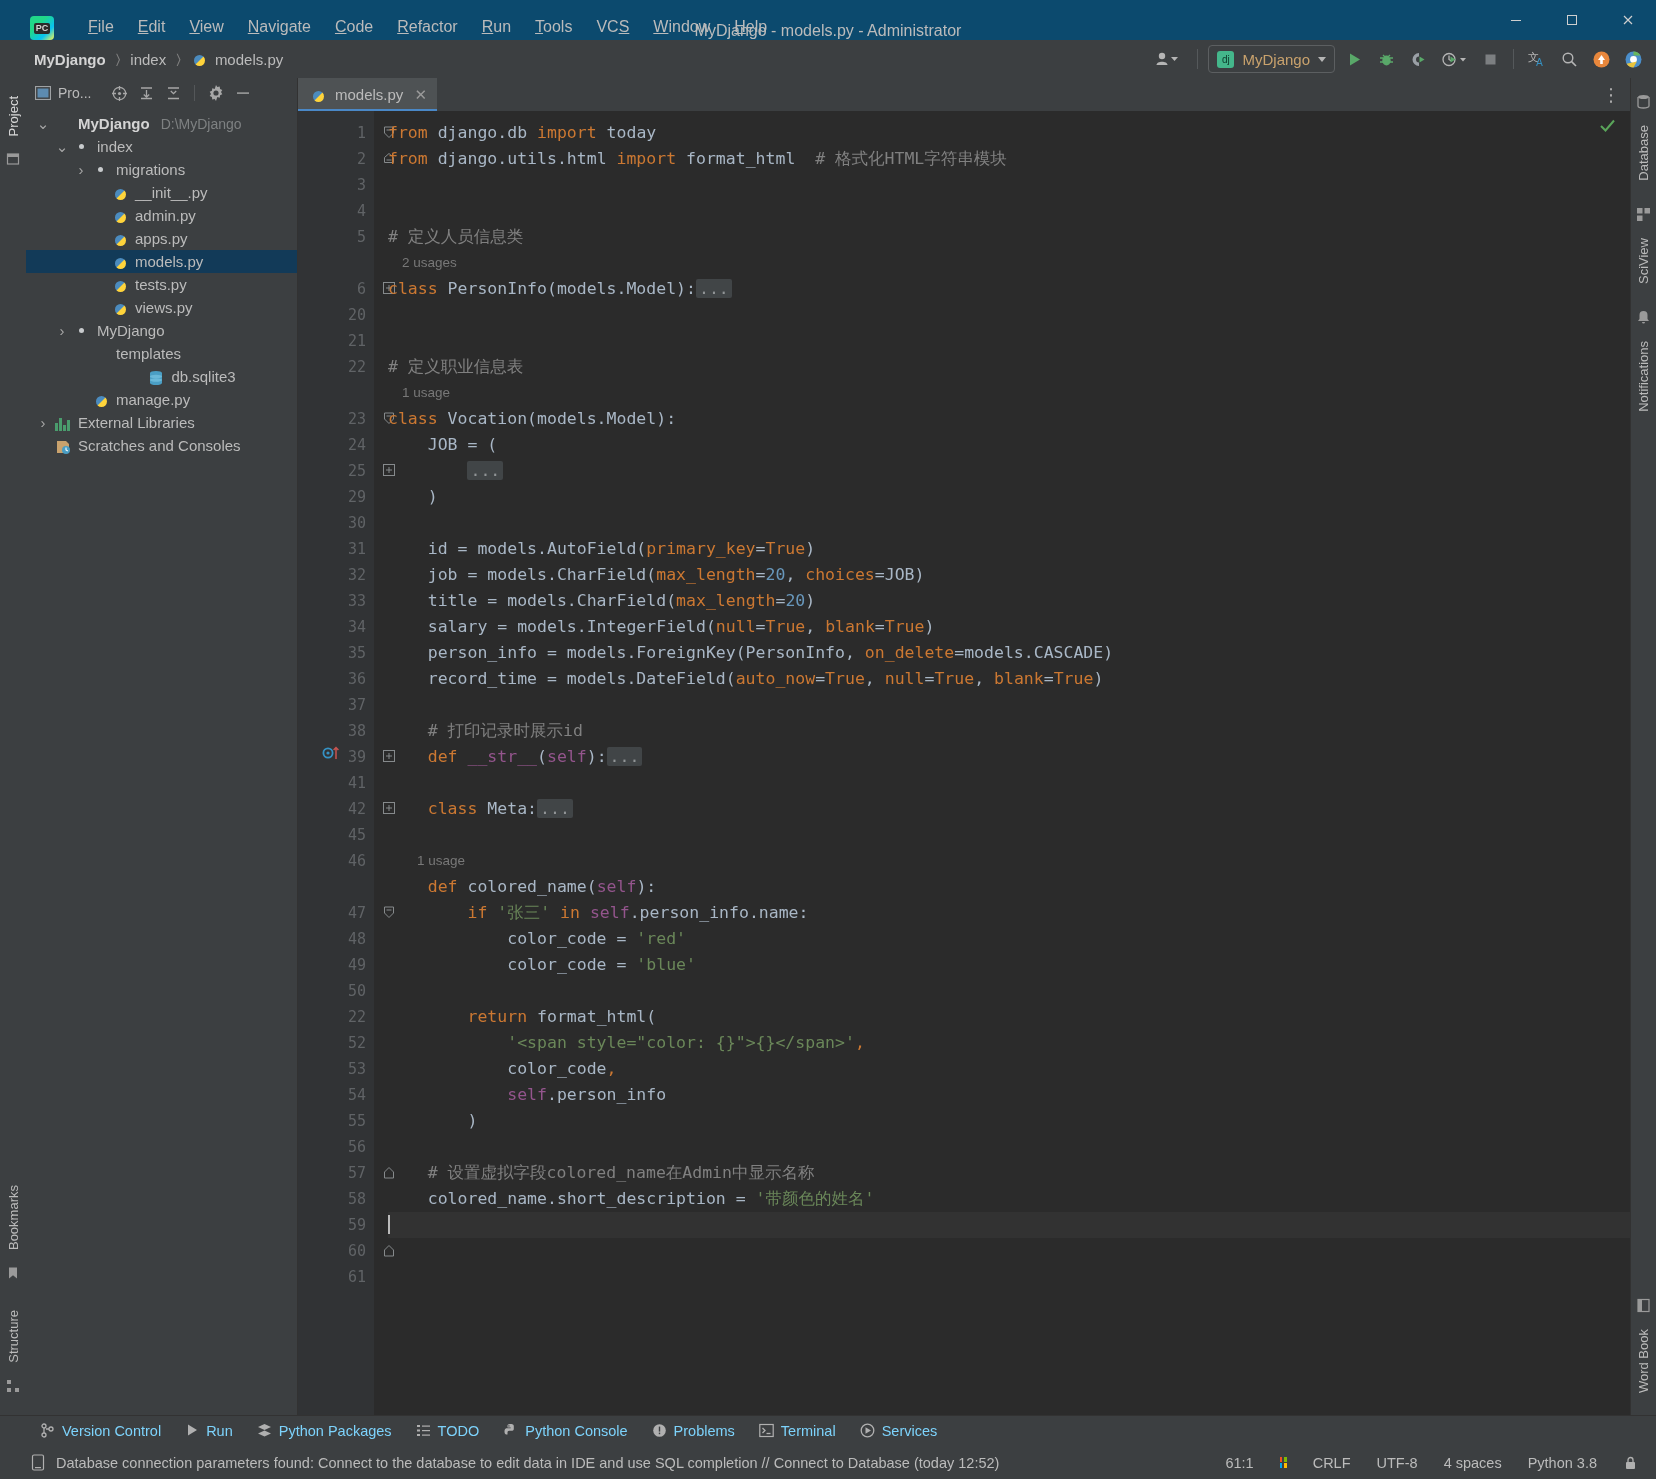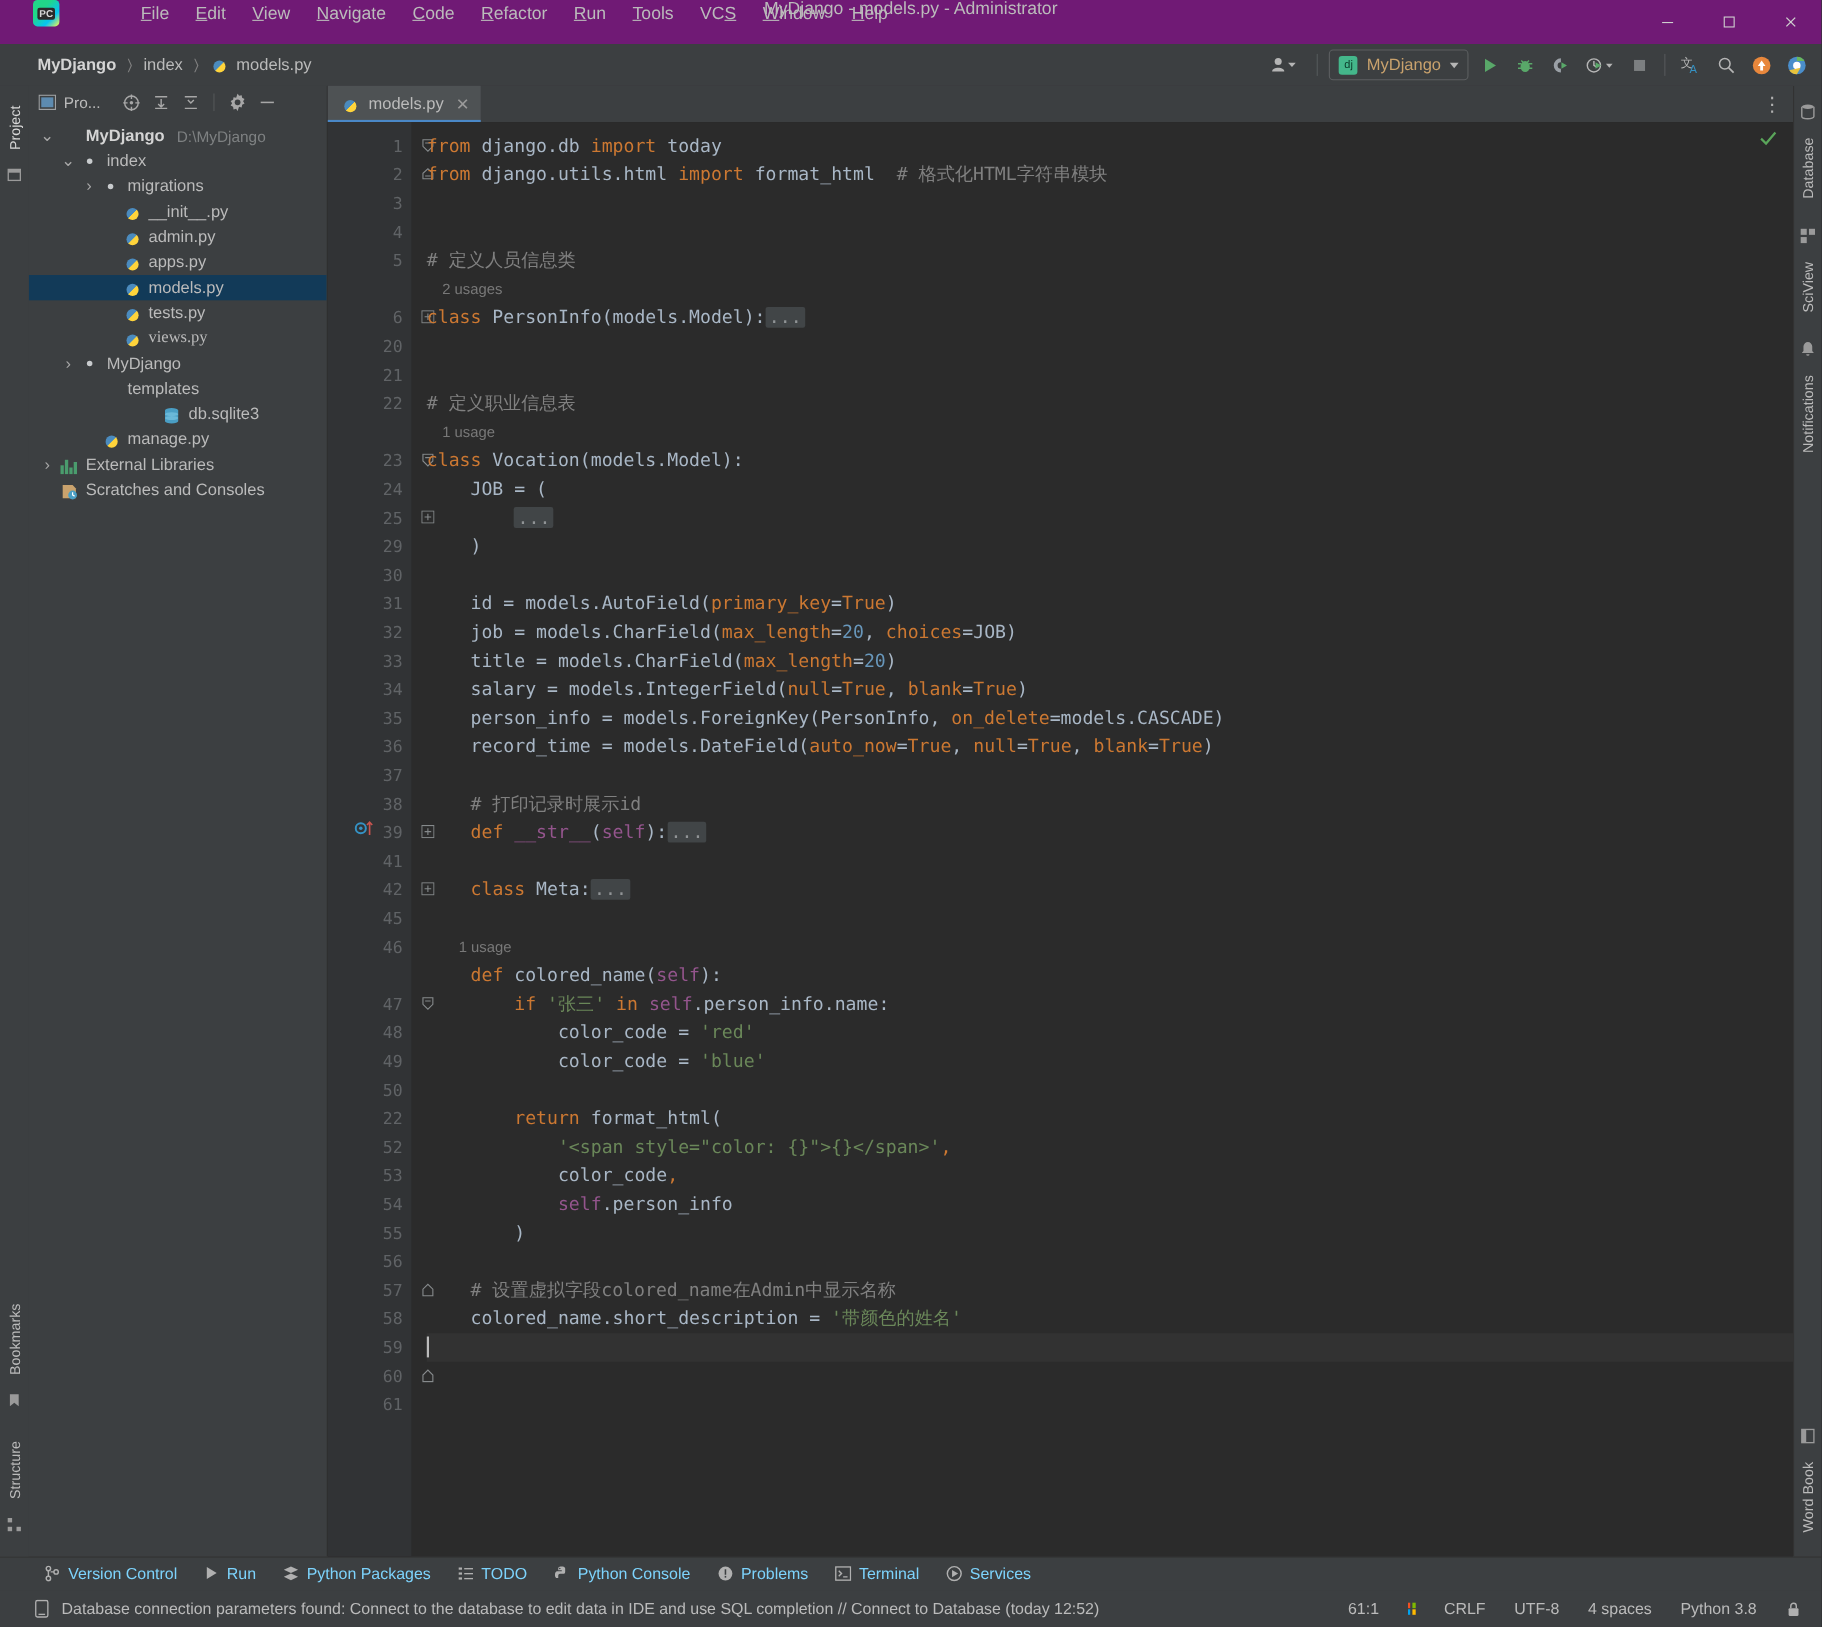--- a/index.html
+++ b/index.html
@@ -13,25 +13,24 @@
   .app {
     position: relative;
     width: 1656px; height: 1479px;
     background: #3c3f41;
     display: flex; flex-direction: column;
   }
 
   
   .titlebar {
     height: 40px; min-height: 40px;
-    background: #701a75;
-    display: flex; align-items: flex-start;
+    background: #0c4a6e;
+    display: flex; align-items: flex-end;
     padding-left: 30px;
     position: relative;
-    gap: 40px;
   }
   .pc-logo {
     width: 24px; height: 24px; border-radius: 4px;
     background: linear-gradient(135deg,#21d789 0%,#21d789 35%,#07c3f2 70%,#fcf84a 100%);
     position: relative; margin-right: 22px;
     display:flex;align-items:center;justify-content:center;
   }
   .pc-logo::after {
     content:"PC"; font-size:9px; font-weight:bold; color:#1d1d1d;
     background:#2b2b2b; color:#d6d6d6; padding:1px 2px; border-radius:2px;
@@ -459,21 +458,21 @@
           <div class="tnode selected" style="padding-left: 67px;">
             <span class="arrow"></span>
             <span class="ico"><span class="ico-py"></span></span>
             <span class="tlabel">models.py</span>
           </div>
           <div class="tnode" style="padding-left: 67px;">
             <span class="arrow"></span>
             <span class="ico"><span class="ico-py"></span></span>
             <span class="tlabel">tests.py</span>
           </div>
-          <div class="tnode" style="padding-left: 67px; font-family: Liberation Serif, serif;">
+          <div class="tnode" style="padding-left: 67px;">
             <span class="arrow"></span>
             <span class="ico"><span class="ico-py"></span></span>
             <span class="tlabel">views.py</span>
           </div>
           <div class="tnode" style="padding-left: 29px;">
             <span class="arrow" style="font-size: 15px;">›</span>
             <span class="ico"><span class="ico-folder src"></span></span>
             <span class="tlabel">MyDjango</span>
           </div>
           <div class="tnode" style="padding-left: 48px;">

